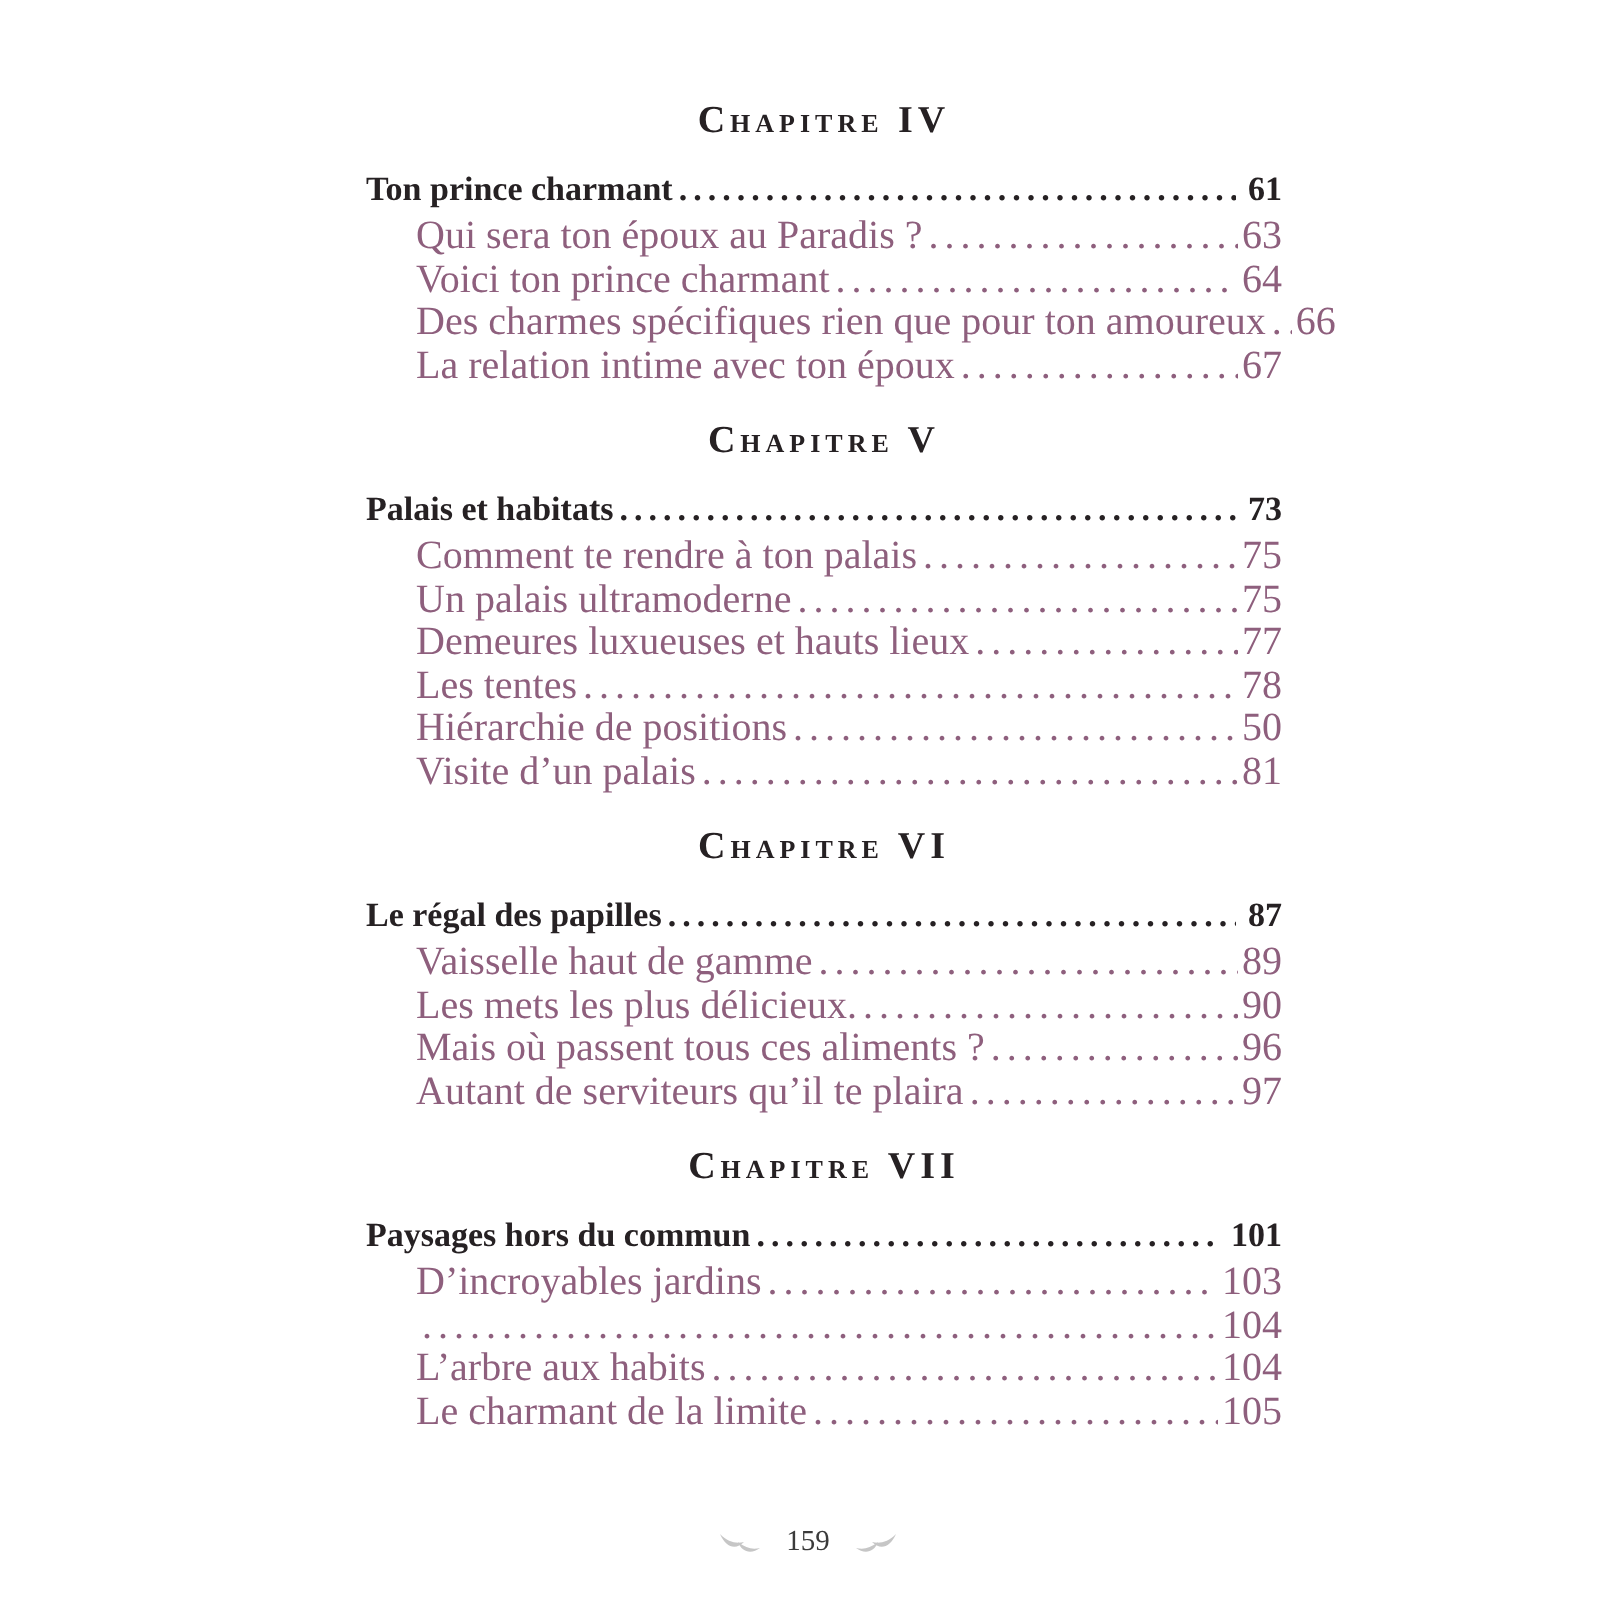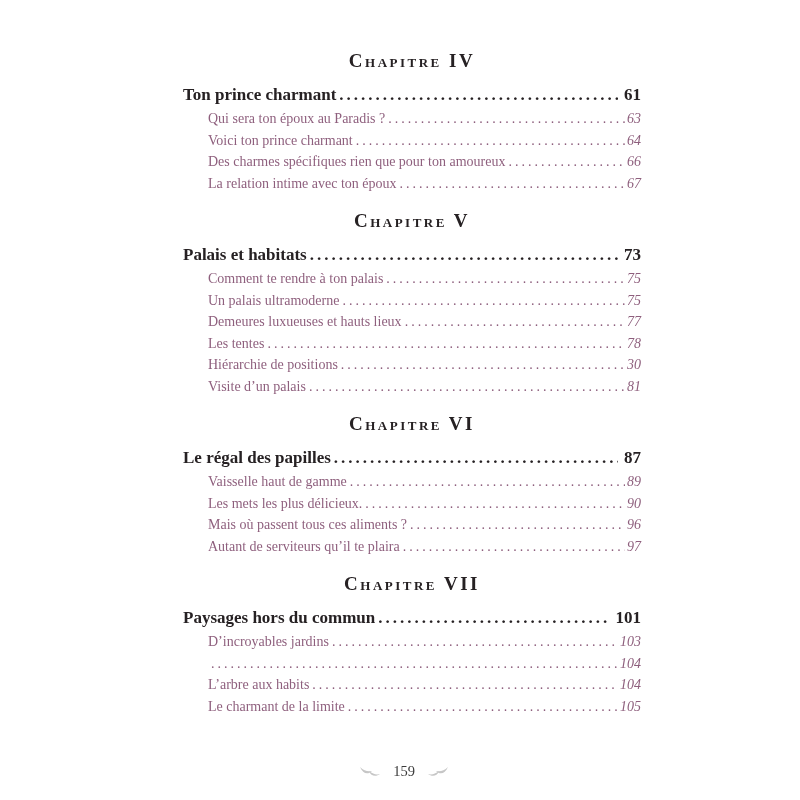--- a/index.html
+++ b/index.html
@@ -39,38 +39,38 @@
   }
   .toc-row.main {
     font-weight: 700;
     font-size: 17px;
     line-height: 24px;
     margin-bottom: 1px;
     color: var(--dark, #262123);
   }
   .toc-row.sub {
     padding-left: 25px;
-    font-size: 14px;
+    font-size: 20px;
     color: var(--accent, #8E5F7D);
   }
   .label { white-space: nowrap; }
   .leader {
     flex: 1 1 auto;
     overflow: hidden;
     white-space: nowrap;
     min-width: 10px;
     margin-left: 3px;
   }
   .leader::after {
     content: "..................................................................................................................................";
     letter-spacing: 3px;
   }
   .pagenum { white-space: nowrap; }
   .toc-row.main .pagenum { margin-left: 6px; }
-  .toc-row.sub .pagenum { margin-left: 2px; font-style: italic; }
+  .toc-row.sub .pagenum { margin-left: 2px; }
   .footer {
     position: absolute;
     left: 0;
     right: 16px;
     bottom: 20px;
     display: flex;
     justify-content: center;
     align-items: center;
     gap: 9px;
     font-size: 14.5px;
@@ -147,21 +147,21 @@
 
     <div class="toc-row sub">
       <span class="label">Les tentes</span>
       <span class="leader"></span>
       <span class="pagenum">78</span>
     </div>
 
     <div class="toc-row sub">
       <span class="label">Hiérarchie de positions</span>
       <span class="leader"></span>
-      <span class="pagenum">30</span>
+      <span class="pagenum">50</span>
     </div>
 
     <div class="toc-row sub">
       <span class="label">Visite d’un palais</span>
       <span class="leader"></span>
       <span class="pagenum">81</span>
     </div>
   </section>
 
     <section class="chapter">

